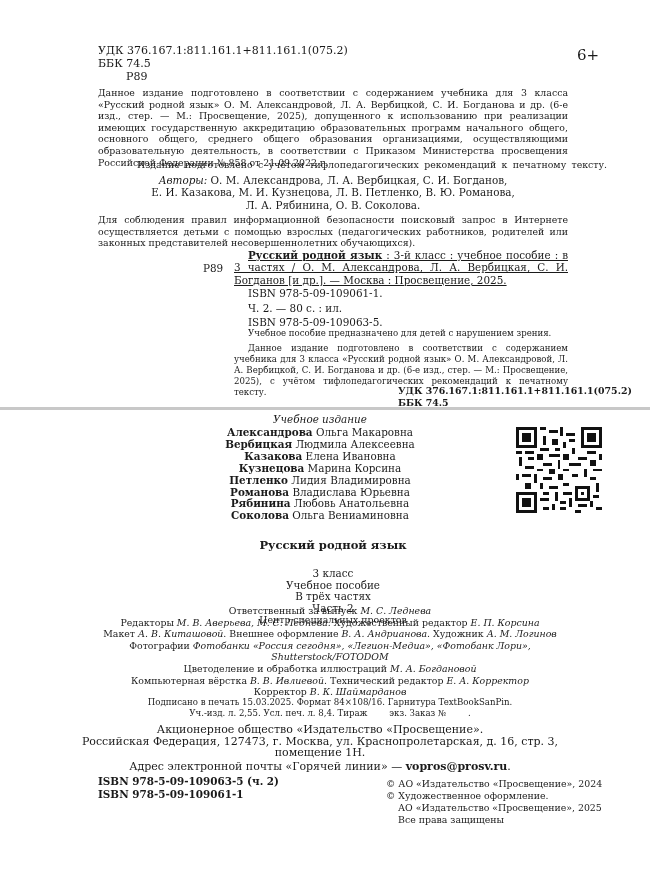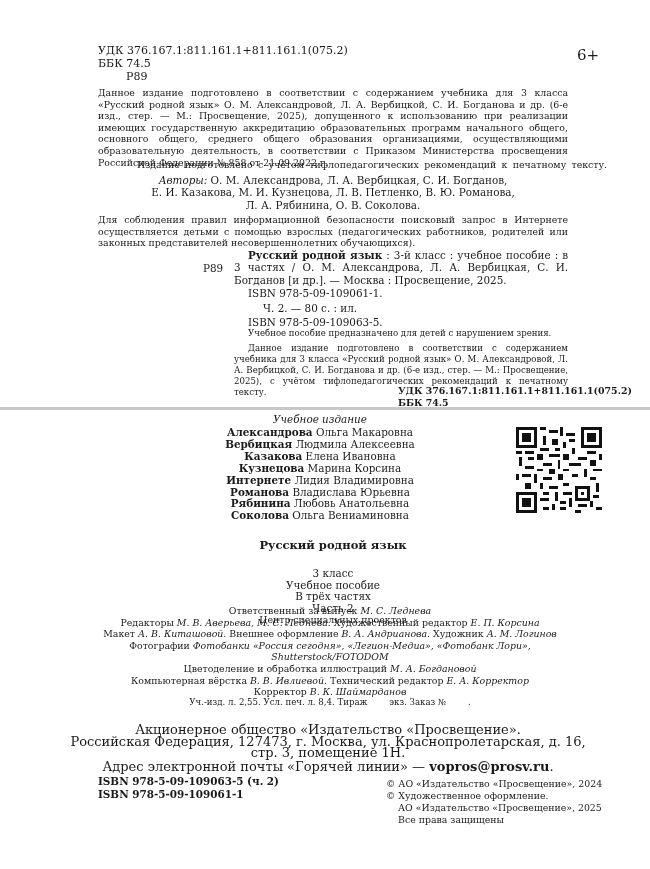--- a/index.html
+++ b/index.html
@@ -31,41 +31,41 @@
 
 <div class="abs center t10" style="left:98px;top:174px;width:470px;">
   <div><span class="i">Авторы:</span> <span>О. М. Александрова, Л. А. Вербицкая, С. И. Богданов,</span></div>
   <div>Е. И. Казакова, М. И. Кузнецова, Л. В. Петленко, В. Ю. Романова,</div>
   <div>Л. А. Рябинина, О. В. Соколова.</div>
 </div>
 
 <div class="abs t9 just" style="left:98px;top:214px;width:470px;">Для соблюдения правил информационной безопасности поисковый запрос в Интернете осуществляется детьми с помощью взрослых (педагогических работников, родителей или законных представителей несовершеннолетних обучающихся).</div>
 
 <div class="abs t10" style="left:203px;top:262px;">Р89</div>
-<div class="abs t10 just" style="left:234px;top:249px;width:334px;text-indent:14px;">
+<div class="abs t10 just" style="left:234px;top:249px;width:334px;text-indent:14px;text-decoration:underline;">
   <span class="b">Русский родной язык</span><span> : 3-й класс : учебное пособие : в 3 частях / О. М. Александрова, Л. А. Вербицкая, С. И. Богданов [и др.]. — Москва : Просвещение, 2025.</span>
 </div>
 <div class="abs t10" style="left:248px;top:287px;">ISBN 978-5-09-109061-1.</div>
-<div class="abs t10" style="left:248px;top:302px;margin-left:15px;">Ч. 2. — 80 с. : ил.</div>
+<div class="abs t10" style="left:248px;top:302px;">Ч. 2. — 80 с. : ил.</div>
 <div class="abs t10" style="left:248px;top:316px;">ISBN 978-5-09-109063-5.</div>
 <div class="abs t8" style="left:248px;top:328px;width:320px;">Учебное пособие предназначено для детей с нарушением зрения.</div>
 <div class="abs t8 just lead" style="left:234px;top:343px;width:334px;">Данное издание подготовлено в соответствии с содержанием учебника для 3 класса «Русский родной язык» О. М. Александровой, Л. А. Вербицкой, С. И. Богданова и др. (6-е изд., стер. — М.: Просвещение, 2025), с учётом тифлопедагогических рекомендаций к печатному тексту.</div>
 <div class="abs t9 b" style="left:398px;top:385px;">УДК 376.167.1:811.161.1+811.161.1(075.2)</div>
 <div class="abs t9 b" style="left:398px;top:397px;">ББК 74.5</div>
 
 <div class="sep"></div>
 
 <div class="abs t10 i center" style="left:250px;top:413px;width:140px;">Учебное издание</div>
 
 <div class="abs t10 center" style="left:220px;top:427px;width:200px;line-height:11.9px;">
   <div><span class="b">Александрова</span> <span>Ольга Макаровна</span></div>
   <div><span class="b">Вербицкая</span> <span>Людмила Алексеевна</span></div>
   <div><span class="b">Казакова</span> <span>Елена Ивановна</span></div>
   <div><span class="b">Кузнецова</span> <span>Марина Корсина</span></div>
-  <div><span class="b">Интернете</span> <span>Лидия Владимировна</span></div>
+  <div><span class="b">Петленко</span> <span>Лидия Владимировна</span></div>
   <div><span class="b">Романова</span> <span>Владислава Юрьевна</span></div>
   <div><span class="b">Рябинина</span> <span>Любовь Анатольевна</span></div>
   <div><span class="b">Соколова</span> <span>Ольга Вениаминовна</span></div>
 </div>
 
 <svg class="qr" viewBox="0 0 29 29" shape-rendering="crispEdges">
   <rect width="29" height="29" fill="#fff"></rect>
   <g fill="#111">
     <rect x="0" y="0" width="7" height="7"></rect>
       <rect x="1" y="1" width="5" height="5" fill="#fff"></rect>
@@ -153,24 +153,25 @@
   <div><span>Редакторы </span><span class="i">М. В. Аверьева, М. С. Леднева</span><span>. Художественный редактор </span><span class="i">Е. П. Корсина</span></div>
   <div><span>Макет </span><span class="i">А. В. Киташовой</span><span>. Внешнее оформление </span><span class="i">В. А. Андрианова</span><span>. Художник </span><span class="i">А. М. Логинов</span></div>
   <div><span>Фотографии </span><span class="i">Фотобанки «Россия сегодня», «Легион-Медиа», «Фотобанк Лори»,</span></div>
   <div><span class="i">Shutterstock/FOTODOM</span></div>
   <div><span>Цветоделение и обработка иллюстраций </span><span class="i">М. А. Богдановой</span></div>
   <div><span>Компьютерная вёрстка </span><span class="i">В. В. Ивлиевой</span><span>. Технический редактор </span><span class="i">Е. А. Корректор</span></div>
   <div><span>Корректор </span><span class="i">В. К. Шаймарданов</span></div>
 </div>
 
 <div class="abs t8 center" style="left:80px;top:697px;width:500px;line-height:11px;">
+  <div>Подписано в печать 15.03.2025. Формат 84×108/16. Гарнитура TextBookSanPin.</div>
   <div style="white-space:pre;">Уч.-изд. л. 2,55. Усл. печ. л. 8,4. Тираж        экз. Заказ №        .</div>
 </div>
 
-<div class="abs center" style="left:68px;top:724px;width:520px;font-size:13px;line-height:11.5px;">
+<div class="abs center" style="left:60px;top:724px;width:520px;font-size:11px;line-height:11.5px;">
   <div>Акционерное общество «Издательство «Просвещение».</div>
   <div>Российская Федерация, 127473, г. Москва, ул. Краснопролетарская, д. 16, стр. 3, помещение 1Н.</div>
   <div style="margin-top:2px;"><span>Адрес электронной почты «Горячей линии» — </span><span class="b">vopros@prosv.ru</span><span>.</span></div>
 </div>
 
 <div class="abs t10 b" style="left:98px;top:775px;line-height:12.6px;">
   <div>ISBN 978-5-09-109063-5 (ч. 2)</div>
   <div>ISBN 978-5-09-109061-1</div>
 </div>
 

